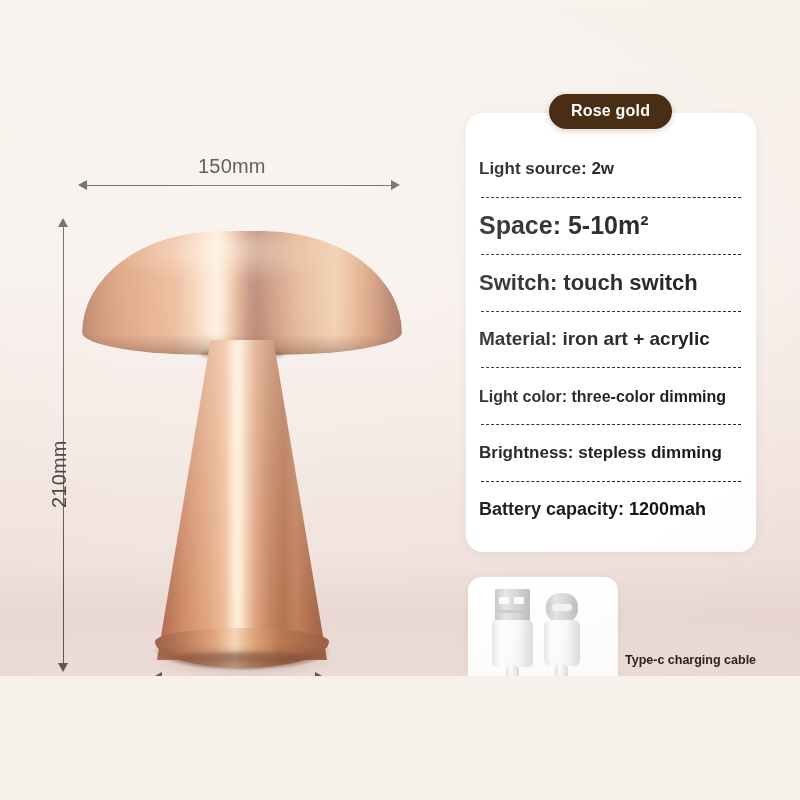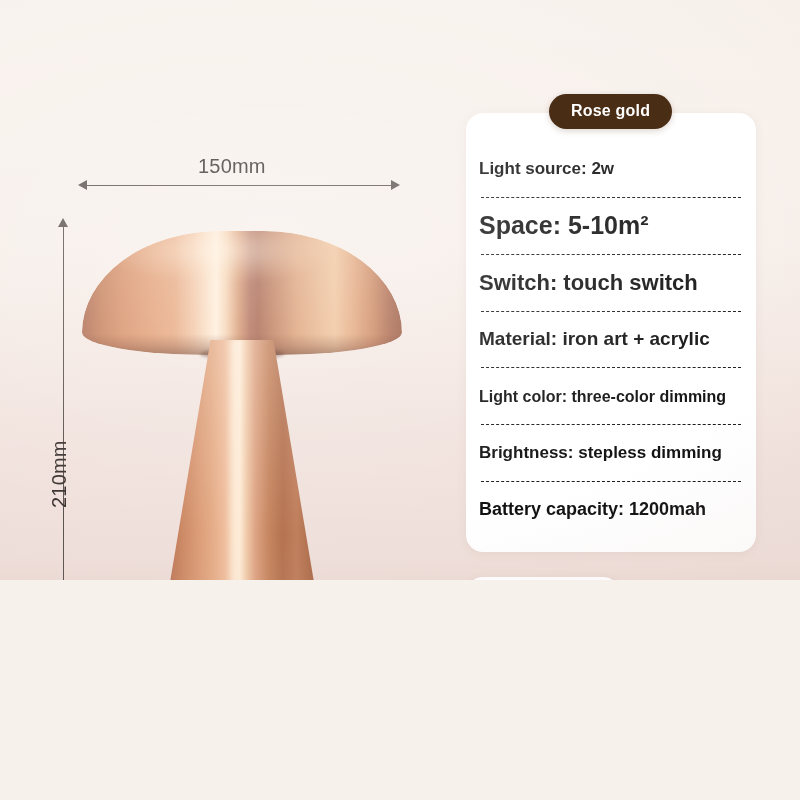--- a/index.html
+++ b/index.html
@@ -3,21 +3,21 @@
 <meta charset="utf-8">
 <style>
   html,body{margin:0;padding:0;}
   body{
     width:800px;height:800px;
     font-family:"Liberation Sans", sans-serif;
     background:#f7f1ec;
     overflow:hidden;
   }
   #stage{
-    position:relative;width:800px;height:580px;
+    position:relative;width:800px;height:676px;
     background:
       linear-gradient(180deg,#f8f2ed 0%,#f7efea 42%,#f4e8e3 62%,#f1e2dd 78%,#efdfda 100%);
     overflow:hidden;
   }
   
   .backdrop-seam{
     position:absolute;left:0;right:0;top:556px;height:130px;
     background:linear-gradient(180deg,rgba(232,214,208,0) 0%,rgba(229,209,203,.55) 45%,rgba(235,219,214,.25) 100%);
     pointer-events:none;
   }

